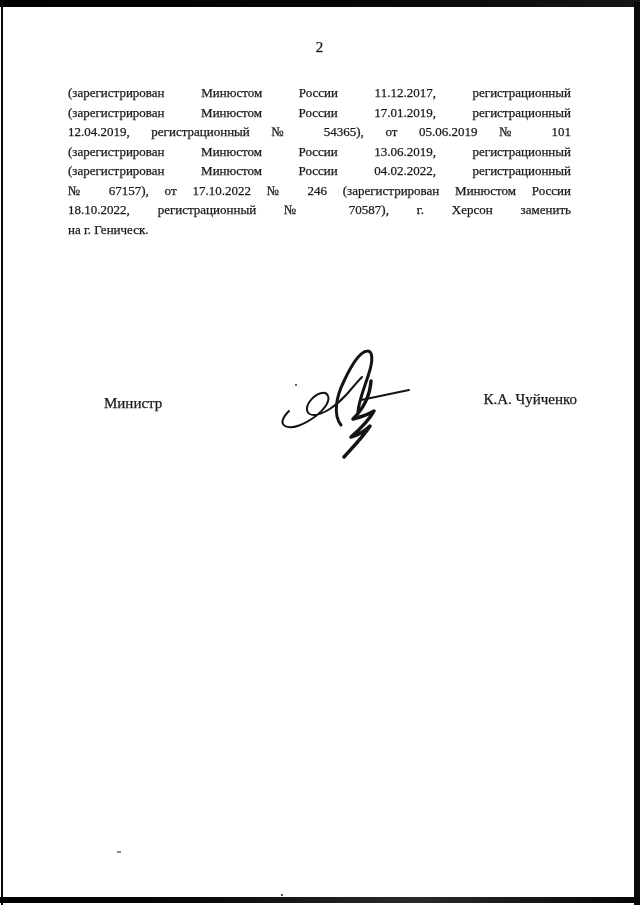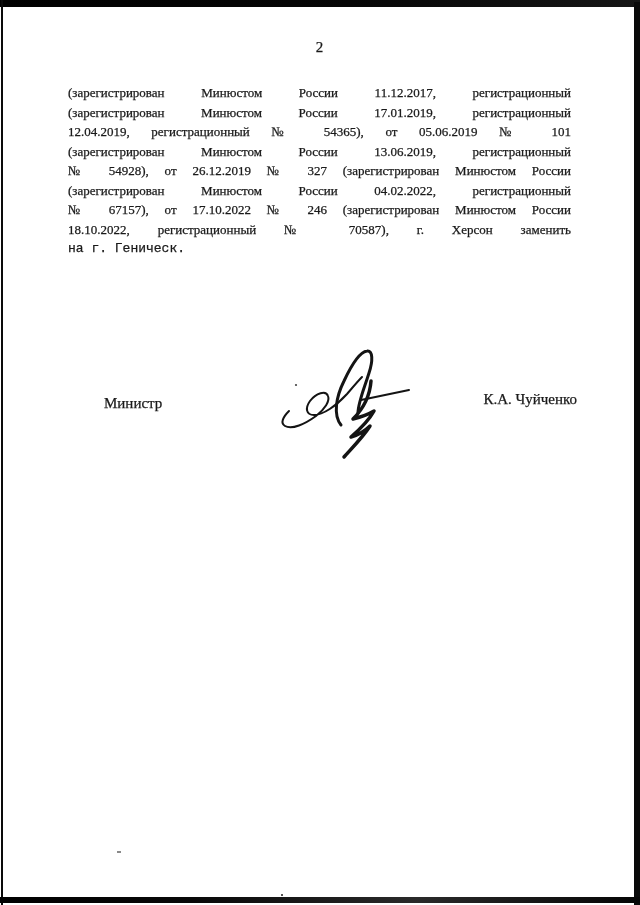--- a/index.html
+++ b/index.html
@@ -20,21 +20,21 @@
     position:absolute; left:68px; top:39px; width:503px;
     text-align:center; font-size:15px;
     -webkit-text-stroke:0.25px #1a1a1a;
   }
   .para {
     position:absolute; left:68px; top:83px; width:503px;
     font-size:13px; line-height:19.5px;
     -webkit-text-stroke:0.25px #1a1a1a;
   }
   .line { text-align:justify; text-align-last:justify; }
-  .line.last { text-align-last:left;font-family:Liberation Mono, monospace; }
+  .line.last { text-align-last:left; }
   .sig-title {
     position:absolute; left:68px; top:395px; font-size:15px;margin-left:36px;
     -webkit-text-stroke:0.25px #1a1a1a;
   }
   .sig-name {
     position:absolute; right:63px; top:391px; font-size:15px;
     -webkit-text-stroke:0.25px #1a1a1a;
   }
   .sig-svg { position:absolute; left:265px; top:338px; }
   .speck { position:absolute; background:#8a8a8a; }
@@ -51,21 +51,20 @@
   <div class="bar right"></div>
   <div class="bar bottom"></div>
 
   <div class="page-number">2</div>
 
   <div class="para">
     <div class="line">(зарегистрирован Минюстом России 11.12.2017, регистрационный</div>
     <div class="line">(зарегистрирован Минюстом России 17.01.2019, регистрационный</div>
     <div class="line">12.04.2019, регистрационный № 54365), от 05.06.2019 № 101</div>
     <div class="line">(зарегистрирован Минюстом России 13.06.2019, регистрационный</div>
-    <div class="line">№ 54928), от 26.12.2019 № 327 (зарегистрирован Минюстом России</div>
     <div class="line">(зарегистрирован Минюстом России 04.02.2022, регистрационный</div>
     <div class="line">№ 67157), от 17.10.2022 № 246 (зарегистрирован Минюстом России</div>
     <div class="line">18.10.2022, регистрационный № 70587), г. Херсон заменить</div>
     <div class="line last">на г. Геническ.</div>
   </div>
 
   <div class="sig-title">Министр</div>
 
   <svg class="sig-svg" width="155" height="127" viewBox="265 338 155 127" fill="none" stroke="#141414" stroke-linecap="round" stroke-linejoin="round">
     <circle cx="296" cy="385" r="1.1" fill="#444" stroke="none"></circle>

